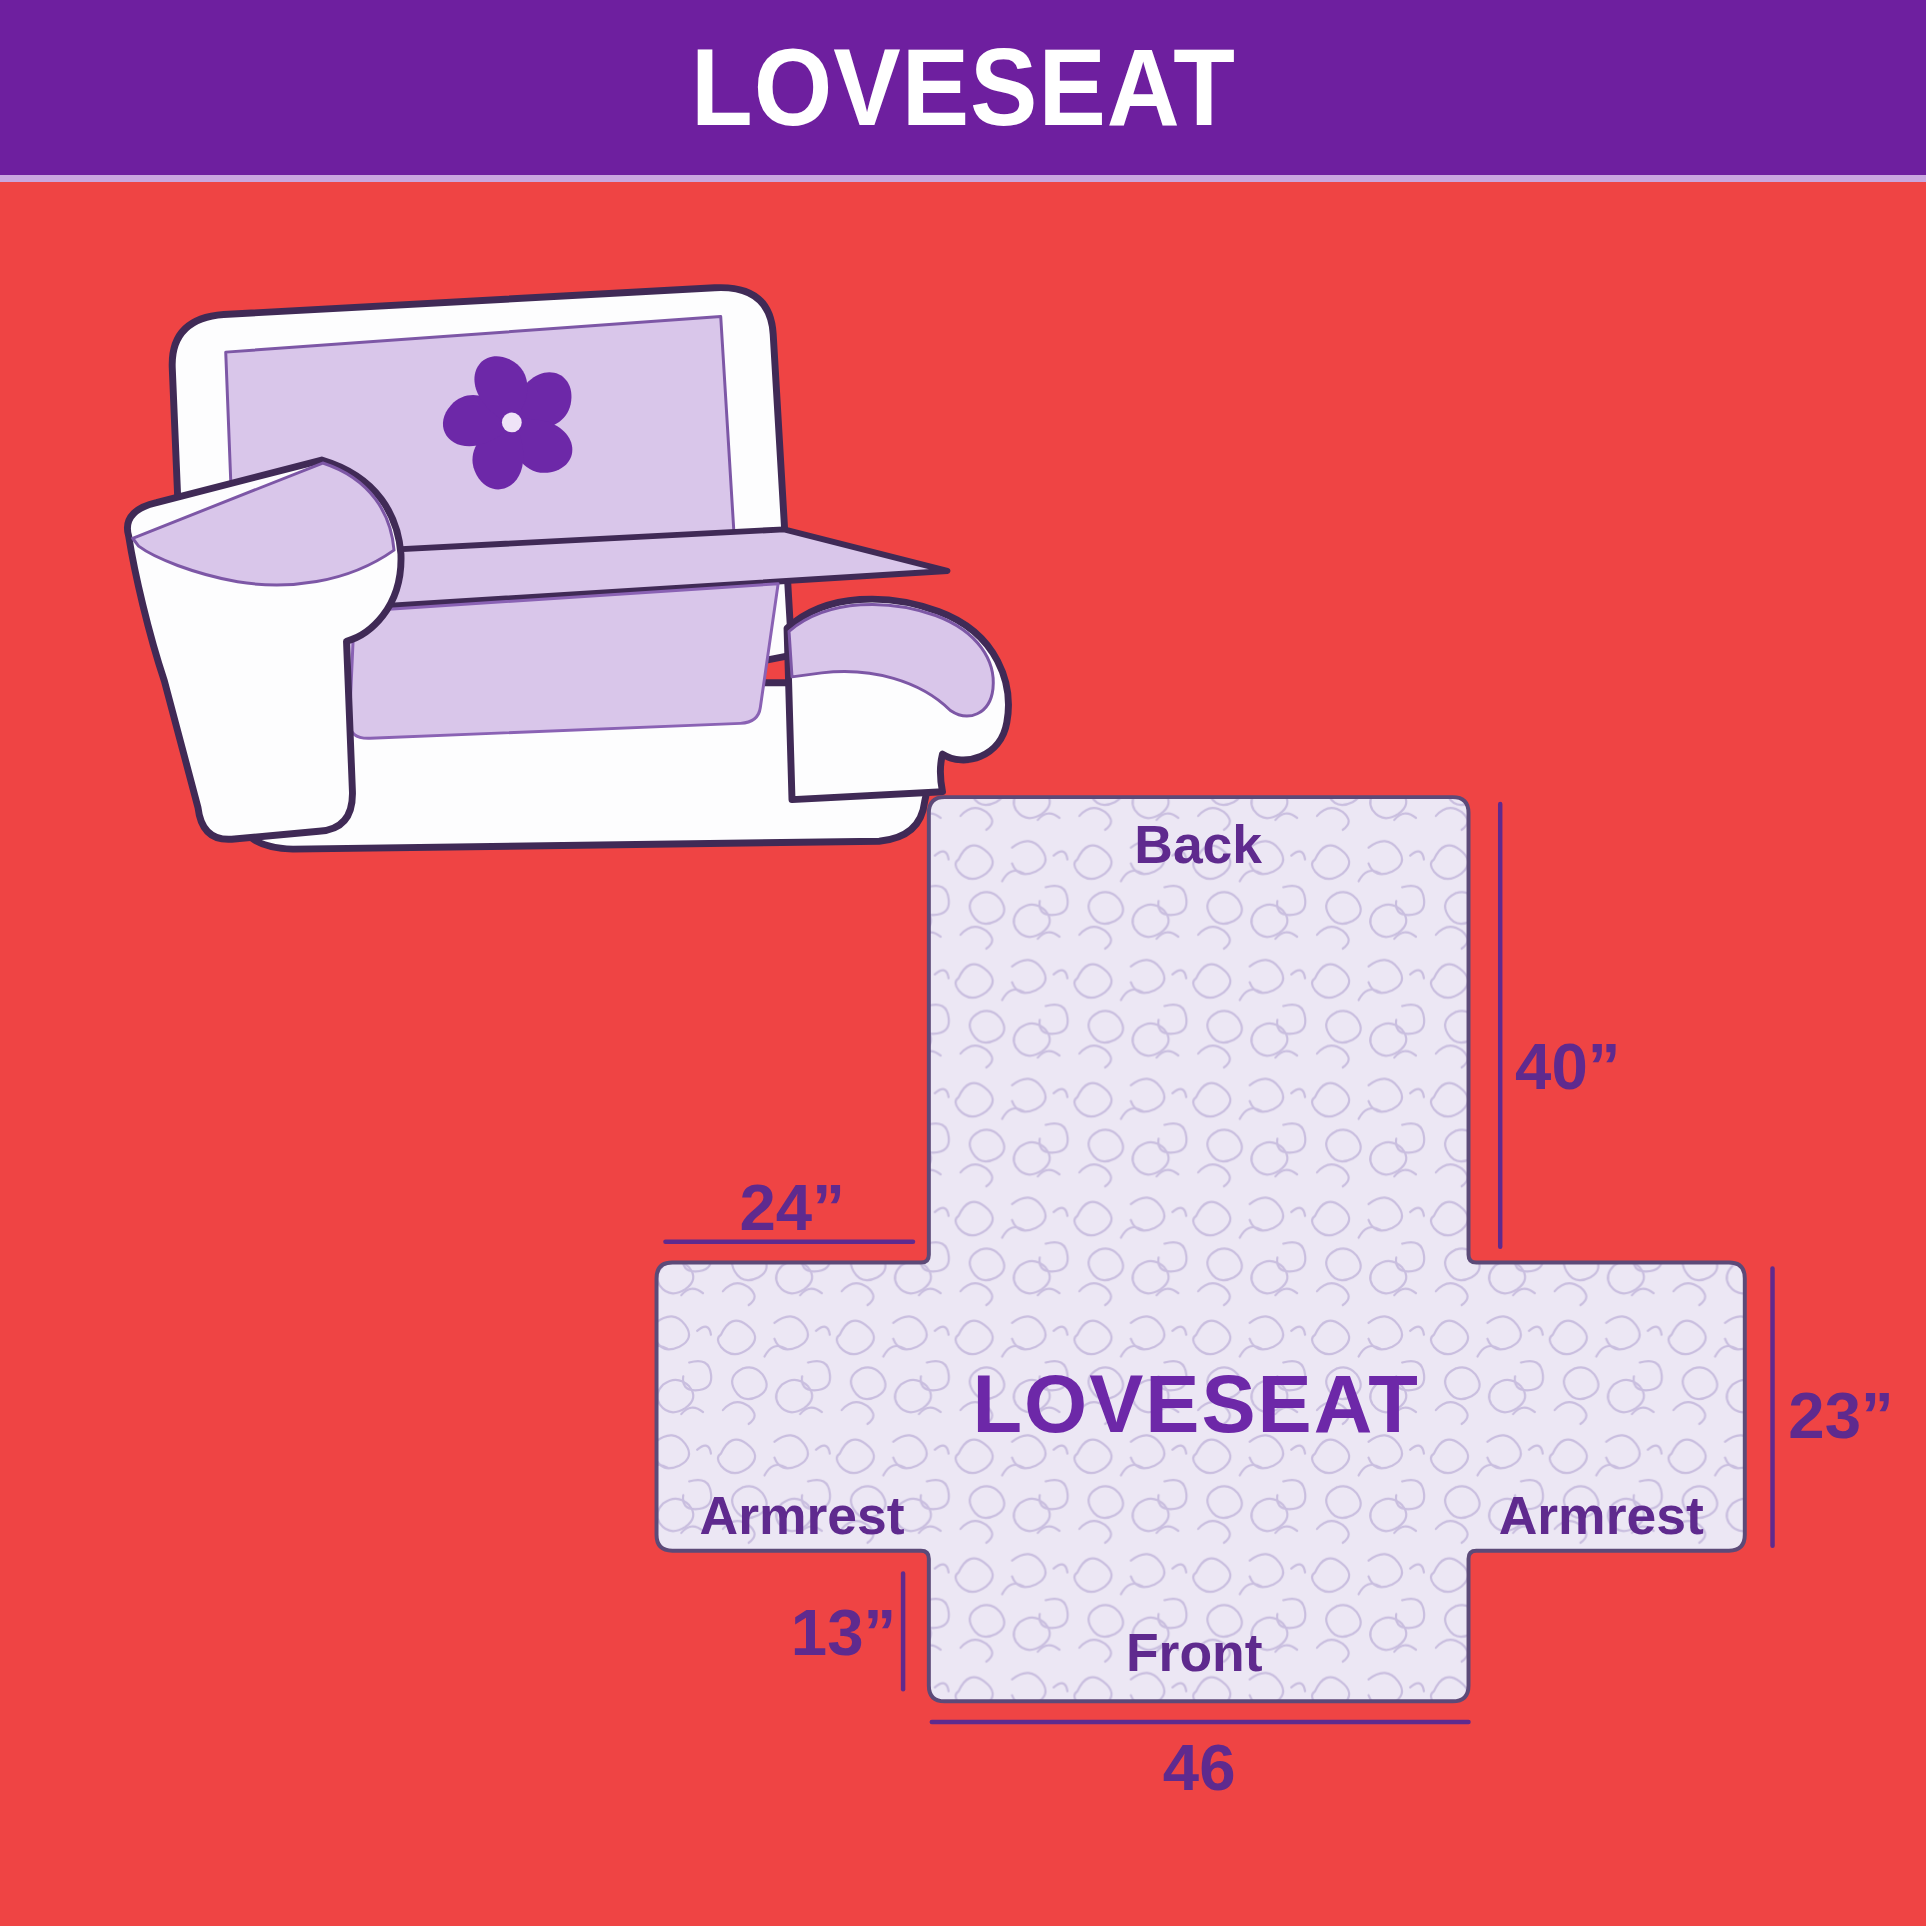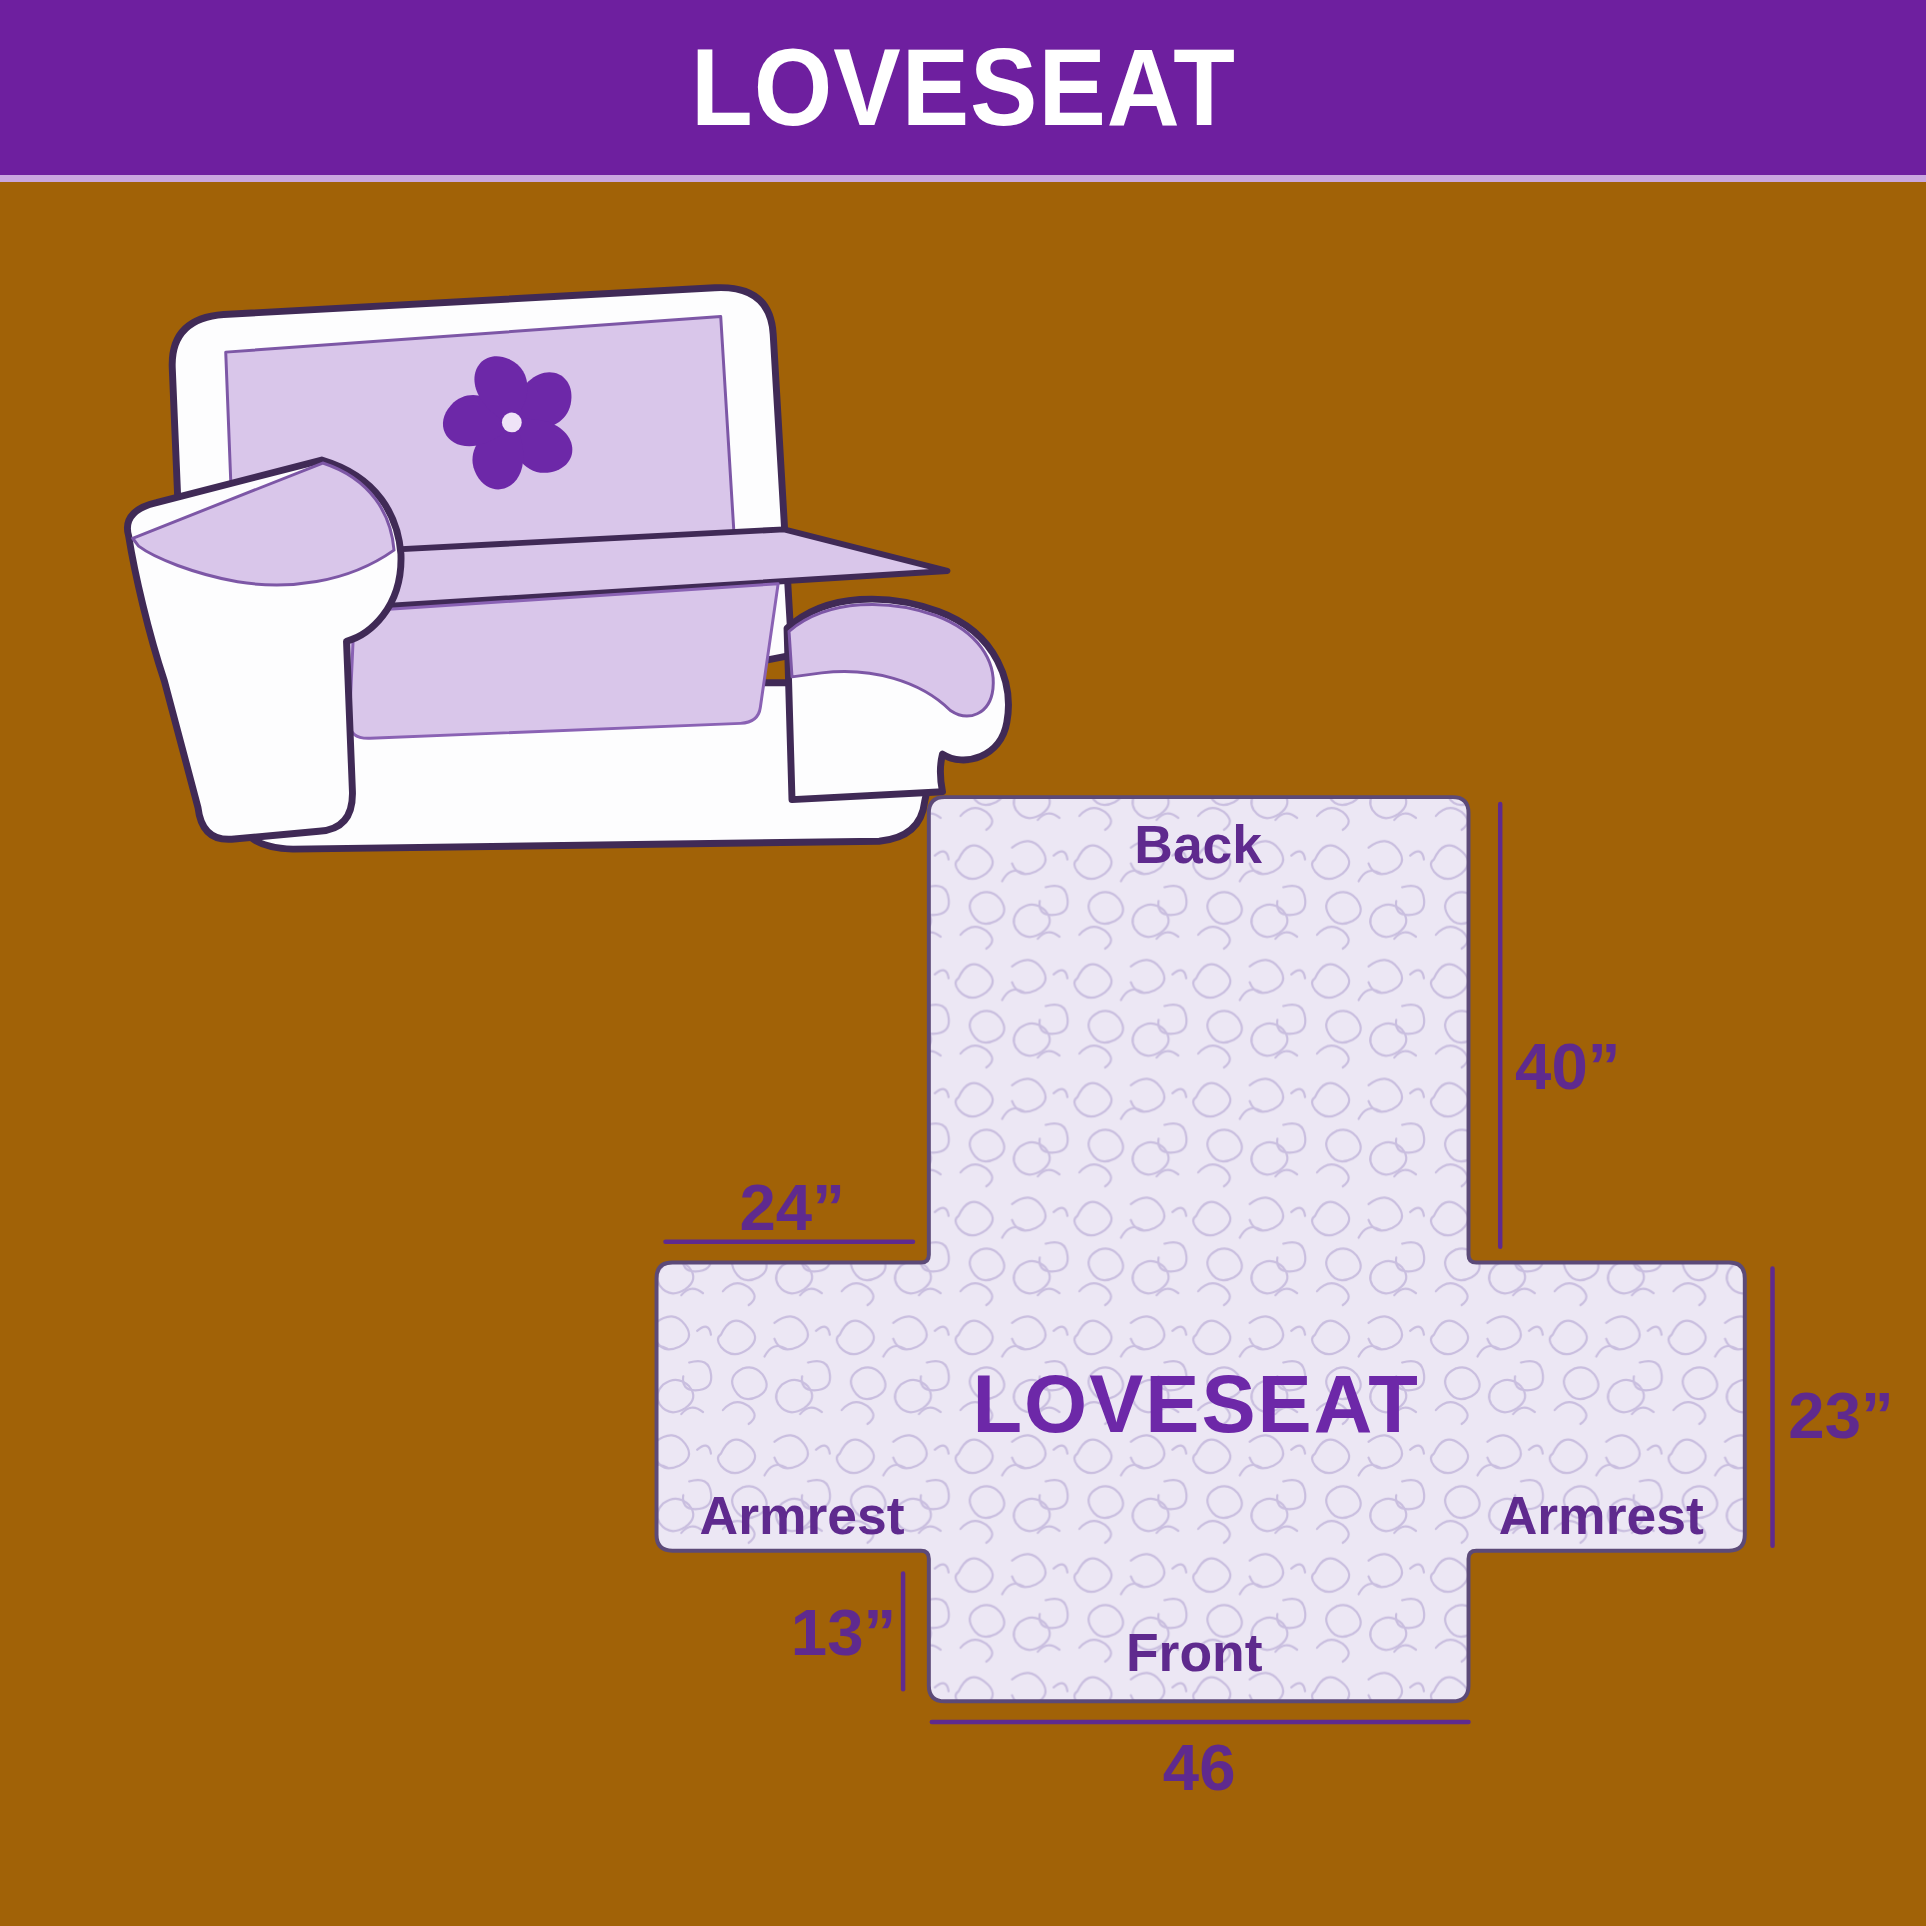--- a/index.html
+++ b/index.html
@@ -1,19 +1,19 @@
 <!DOCTYPE html>
 <html><head>
 <meta charset="utf-8">
 <style>
   html,body{margin:0;padding:0;background:#ffffff;}
   #canvas{
     position:relative;
     width:1927px;height:1927px;
-    background:#a16207;
+    background:#ef4444;
     overflow:hidden;
     font-family:"Liberation Sans", sans-serif;
   }
   
   #header{
     position:absolute;left:0;top:0;width:1927px;height:175px;
     background:#6e1f9f;
     display:flex;align-items:center;justify-content:center;
   }
   #header-strip{

